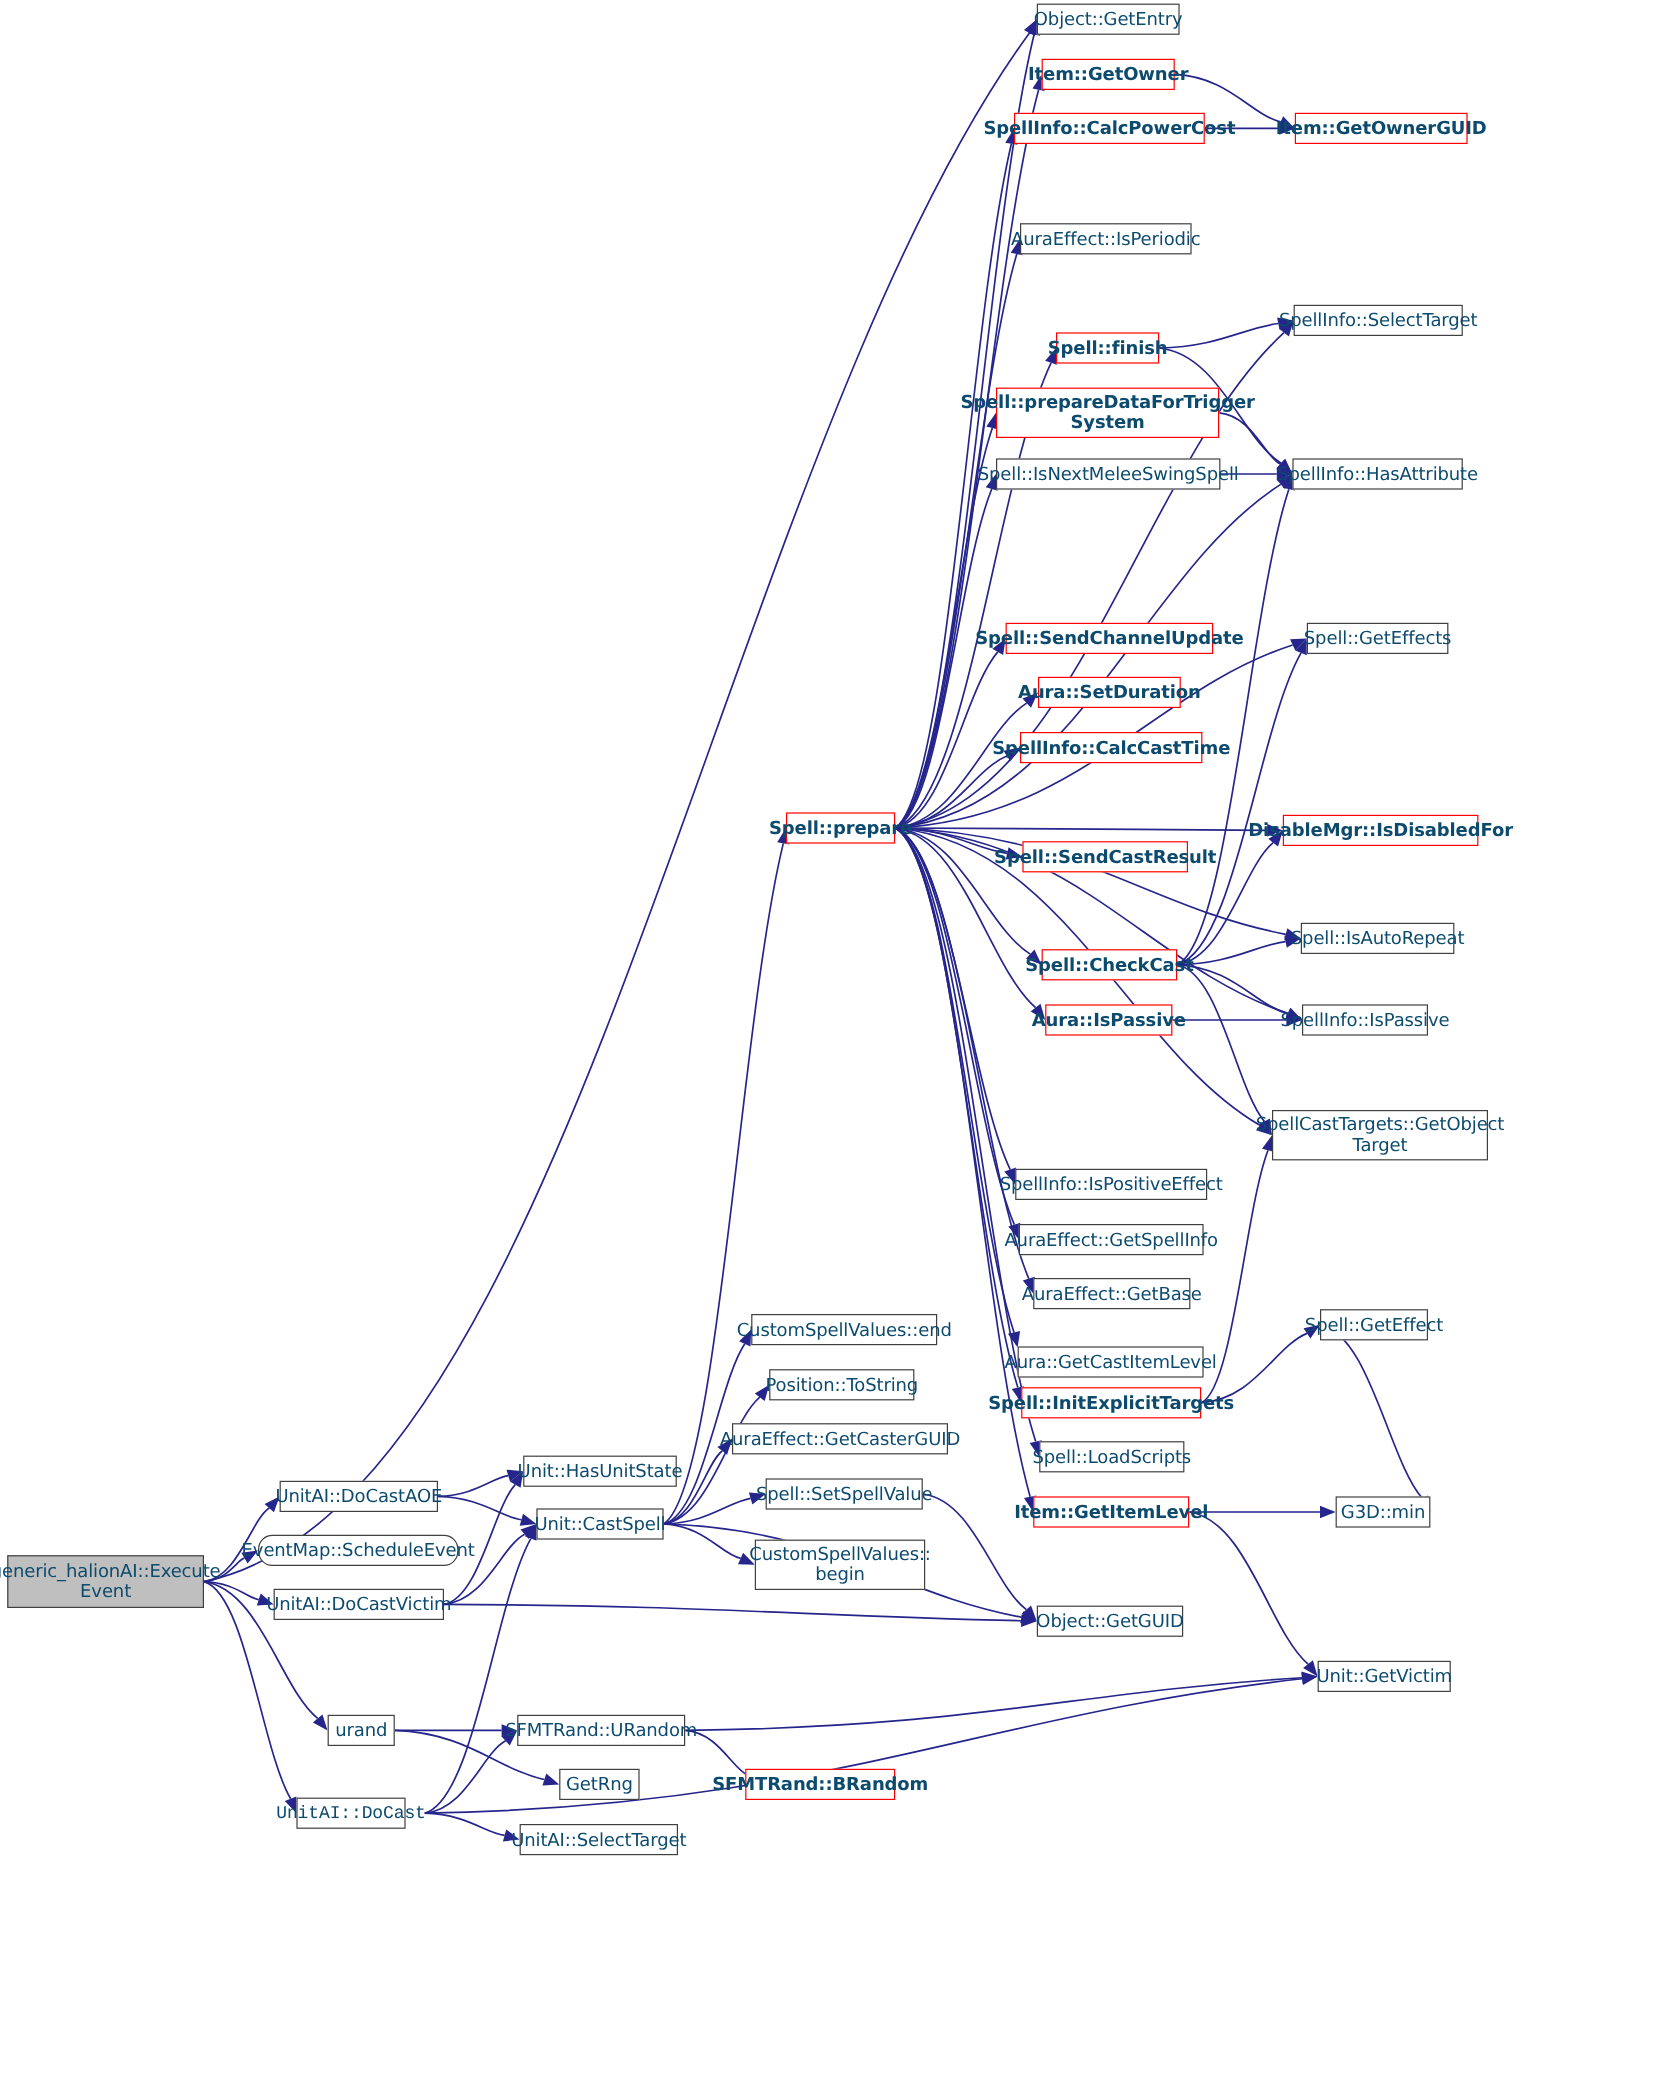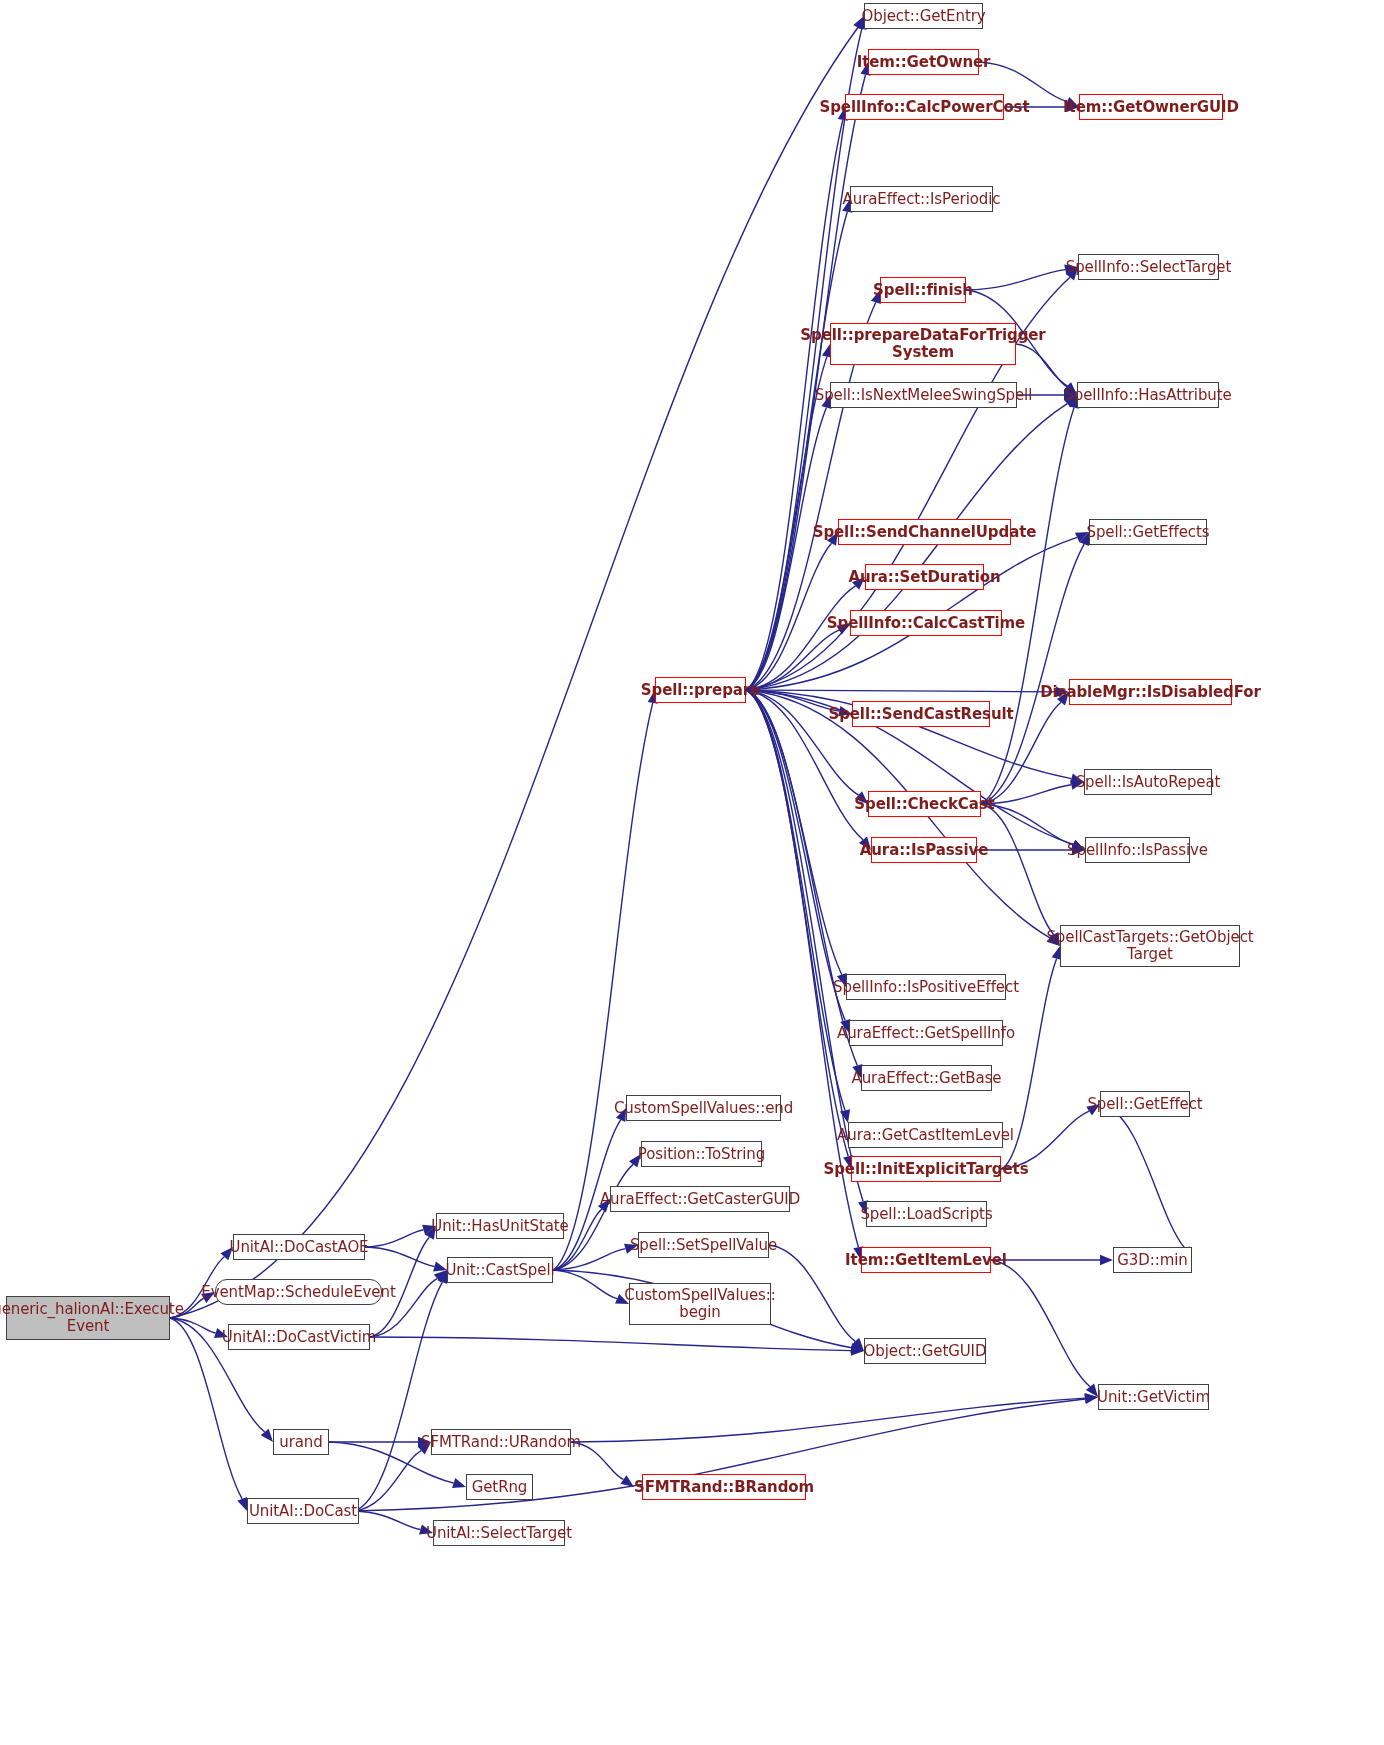--- a/index.html
+++ b/index.html
@@ -1,21 +1,21 @@
 <!DOCTYPE html>
 <html><head>
 <meta charset="utf-8">
 <style>
   html,body{margin:0;padding:0;background:#ffffff;}
   #canvas{position:relative;width:1384px;height:1745px;background:#ffffff;
           font-family:"DejaVu Sans","Liberation Sans",sans-serif;overflow:hidden;}
   #edges{position:absolute;left:0;top:0;width:1384px;height:1745px;pointer-events:none;}
   .node{position:absolute;box-sizing:border-box;display:flex;align-items:center;
         justify-content:center;text-align:center;background:#ffffff;
-        border:1px solid #404040;color:#7f1d1d;font-size:15px;line-height:17px;
+        border:1px solid #404040;color:#0c4a6e;font-size:15px;line-height:17px;
         letter-spacing:-0.1px;white-space:pre-line;padding:0 5px;}
   .node.red{border:1px solid #ff0000;font-weight:bold;}
   .node.root{background:#bfbfbf;border:1px solid #404040;}
 </style>
 </head>
 <body>
 
 <div id="canvas">
   <svg id="edges" viewBox="0 0 1384 1745" xmlns="http://www.w3.org/2000/svg">
       <path d="M 170 1318 C 482.3 1252.9, 600.28 380.56000000000006, 857.8850970571859 27.47205134228239" fill="none" stroke="#25258c" stroke-width="1.4"></path>
@@ -162,27 +162,27 @@
       <polygon points="1098,1397 1094.0962589919457,1383.553780972257 1085.8998985612413,1389.9553179509824" fill="#25258c"></polygon>
       <path d="M 1100 1104 C 1141.4 1111.8, 1157.04 1216.32, 1185.3961947407242 1248.8022432560106" fill="none" stroke="#25258c" stroke-width="1.4"></path>
       <polygon points="1192,1260 1189.87529743832,1246.1607211523003 1180.9170920431284,1251.4437653597208" fill="#25258c"></polygon>
     </svg>
 <div class="node root" style="left: 6px; top: 1296px; width: 164px; height: 44px;">generic_halionAI::Execute
 Event</div>
     <div class="node" style="left: 233px; top: 1234px; width: 132px; height: 26px;">UnitAI::DoCastAOE</div>
     <div class="node" style="left: 215px; top: 1279px; width: 167px; height: 26px; border-radius: 12px;">EventMap::ScheduleEvent</div>
     <div class="node" style="left: 228px; top: 1324px; width: 142px; height: 26px;">UnitAI::DoCastVictim</div>
     <div class="node" style="left: 273px; top: 1429px; width: 56px; height: 26px;">urand</div>
-    <div class="node" style="left: 247px; top: 1498px; width: 112px; height: 26px;">UnitAI::DoCast</div>
+    <div class="node" style="left: 247px; top: 1498px; width: 91px; height: 26px; font-family: Liberation Mono, monospace;">UnitAI::DoCast</div>
     <div class="node" style="left: 436px; top: 1213px; width: 128px; height: 26px;">Unit::HasUnitState</div>
     <div class="node" style="left: 447px; top: 1257px; width: 106px; height: 26px;">Unit::CastSpell</div>
     <div class="node" style="left: 431px; top: 1429px; width: 140px; height: 26px;">SFMTRand::URandom</div>
     <div class="node" style="left: 466px; top: 1474px; width: 67px; height: 26px;">GetRng</div>
     <div class="node" style="left: 433px; top: 1520px; width: 132px; height: 26px;">UnitAI::SelectTarget</div>
-    <div class="node red" style="left: 642px; top: 1474px; width: 164px; height: 26px;">SFMTRand::BRandom</div>
+    <div class="node red" style="left: 621px; top: 1474px; width: 125px; height: 26px;">SFMTRand::BRandom</div>
     <div class="node" style="left: 626px; top: 1095px; width: 155px; height: 26px;">CustomSpellValues::end</div>
     <div class="node" style="left: 641px; top: 1141px; width: 121px; height: 26px;">Position::ToString</div>
     <div class="node" style="left: 610px; top: 1186px; width: 180px; height: 26px;">AuraEffect::GetCasterGUID</div>
     <div class="node" style="left: 638px; top: 1232px; width: 131px; height: 26px;">Spell::SetSpellValue</div>
     <div class="node" style="left: 629px; top: 1283px; width: 142px; height: 42px;">CustomSpellValues::
 begin</div>
     <div class="node red" style="left: 655px; top: 677px; width: 91px; height: 26px;">Spell::prepare</div>
     <div class="node" style="left: 864px; top: 3px; width: 119px; height: 26px;">Object::GetEntry</div>
     <div class="node red" style="left: 868px; top: 49px; width: 111px; height: 26px;">Item::GetOwner</div>
     <div class="node red" style="left: 845px; top: 94px; width: 159px; height: 26px;">SpellInfo::CalcPowerCost</div>

